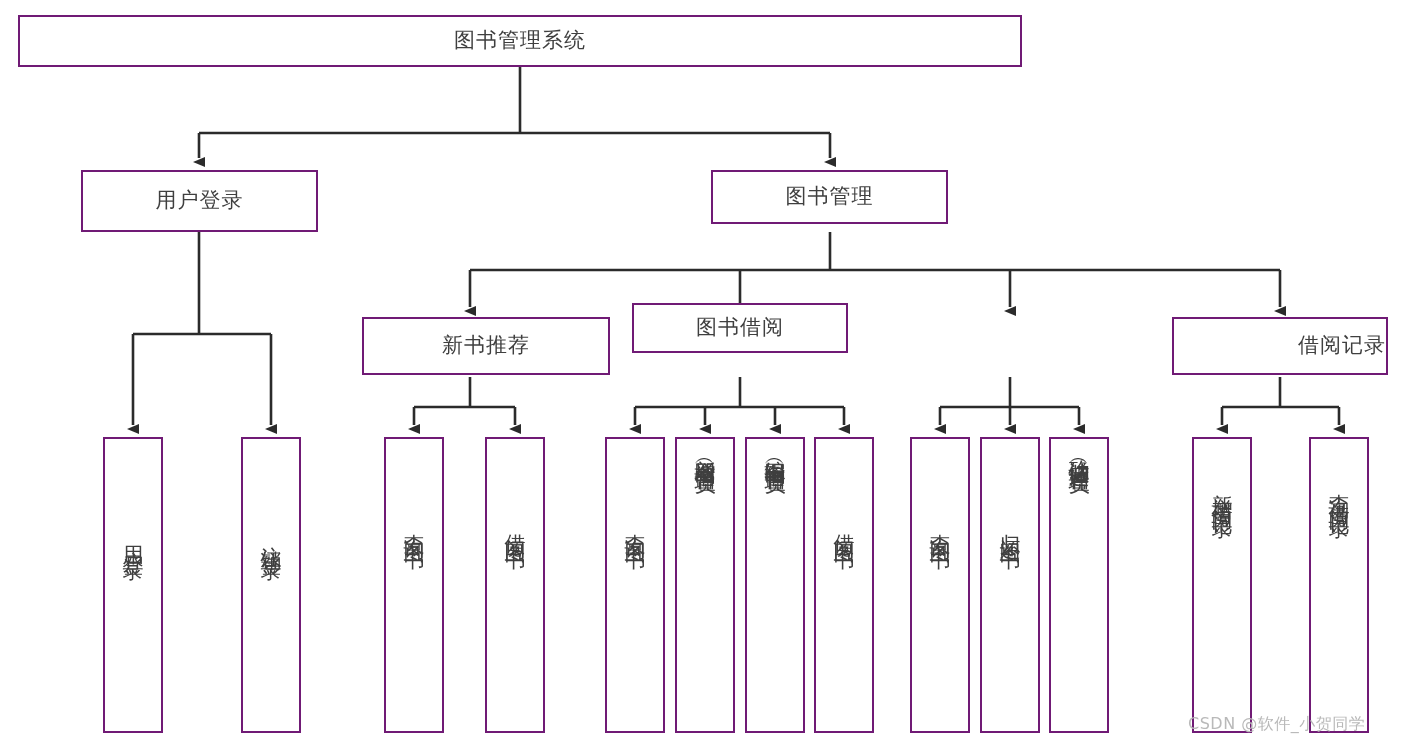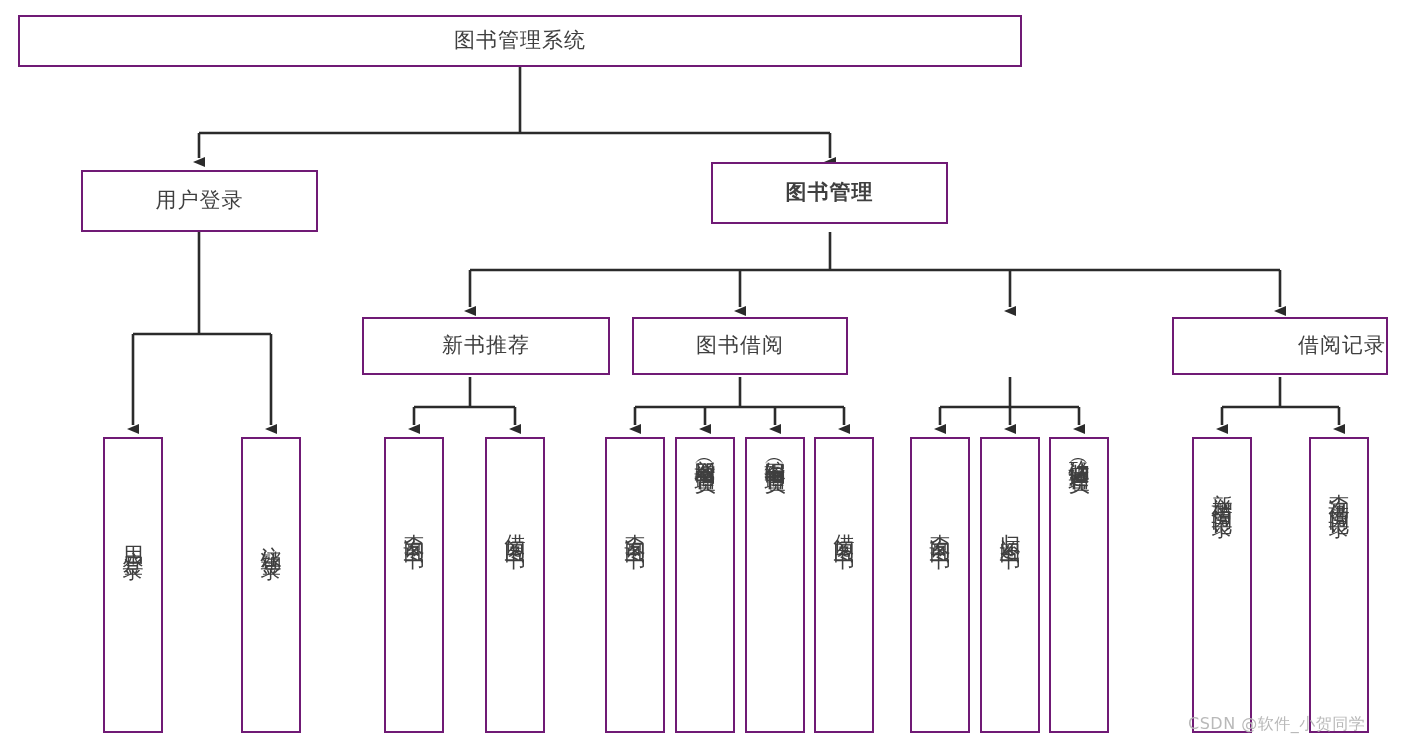--- a/index.html
+++ b/index.html
@@ -134,29 +134,29 @@
   </svg>
 
   <div class="node root horiz" style="left:18px; top:15px; width:1004px; height:52px;">
     <span class="node-label">图书管理系统</span>
   </div>
 
   <div class="node horiz" style="left:81px; top:170px; width:237px; height:62px;">
     <span class="node-label">用户登录</span>
   </div>
 
-  <div class="node horiz" style="left:711px; top:162px; width:237px; height:62px;font-weight:bold;">
+  <div class="node horiz" style="left:711px; top:170px; width:237px; height:54px;">
     <span class="node-label">图书管理</span>
   </div>
 
   <div class="node horiz" style="left:362px; top:317px; width:248px; height:58px;">
     <span class="node-label">新书推荐</span>
   </div>
 
-  <div class="node horiz" style="left:632px; top:317px; width:216px; height:58px;">
+  <div class="node horiz" style="left:632px; top:303px; width:216px; height:50px;">
     <span class="node-label">图书借阅</span>
   </div>
 
 
   <div class="node horiz" style="left:1172px; top:317px; width:216px; height:58px;justify-content:flex-end;">
     <span class="node-label">借阅记录</span>
   </div>
 
   <div class="node vert" style="left:103px; top:437px; width:60px; height:296px; padding-top:90px;">
     <span class="node-label">用户登录</span>

